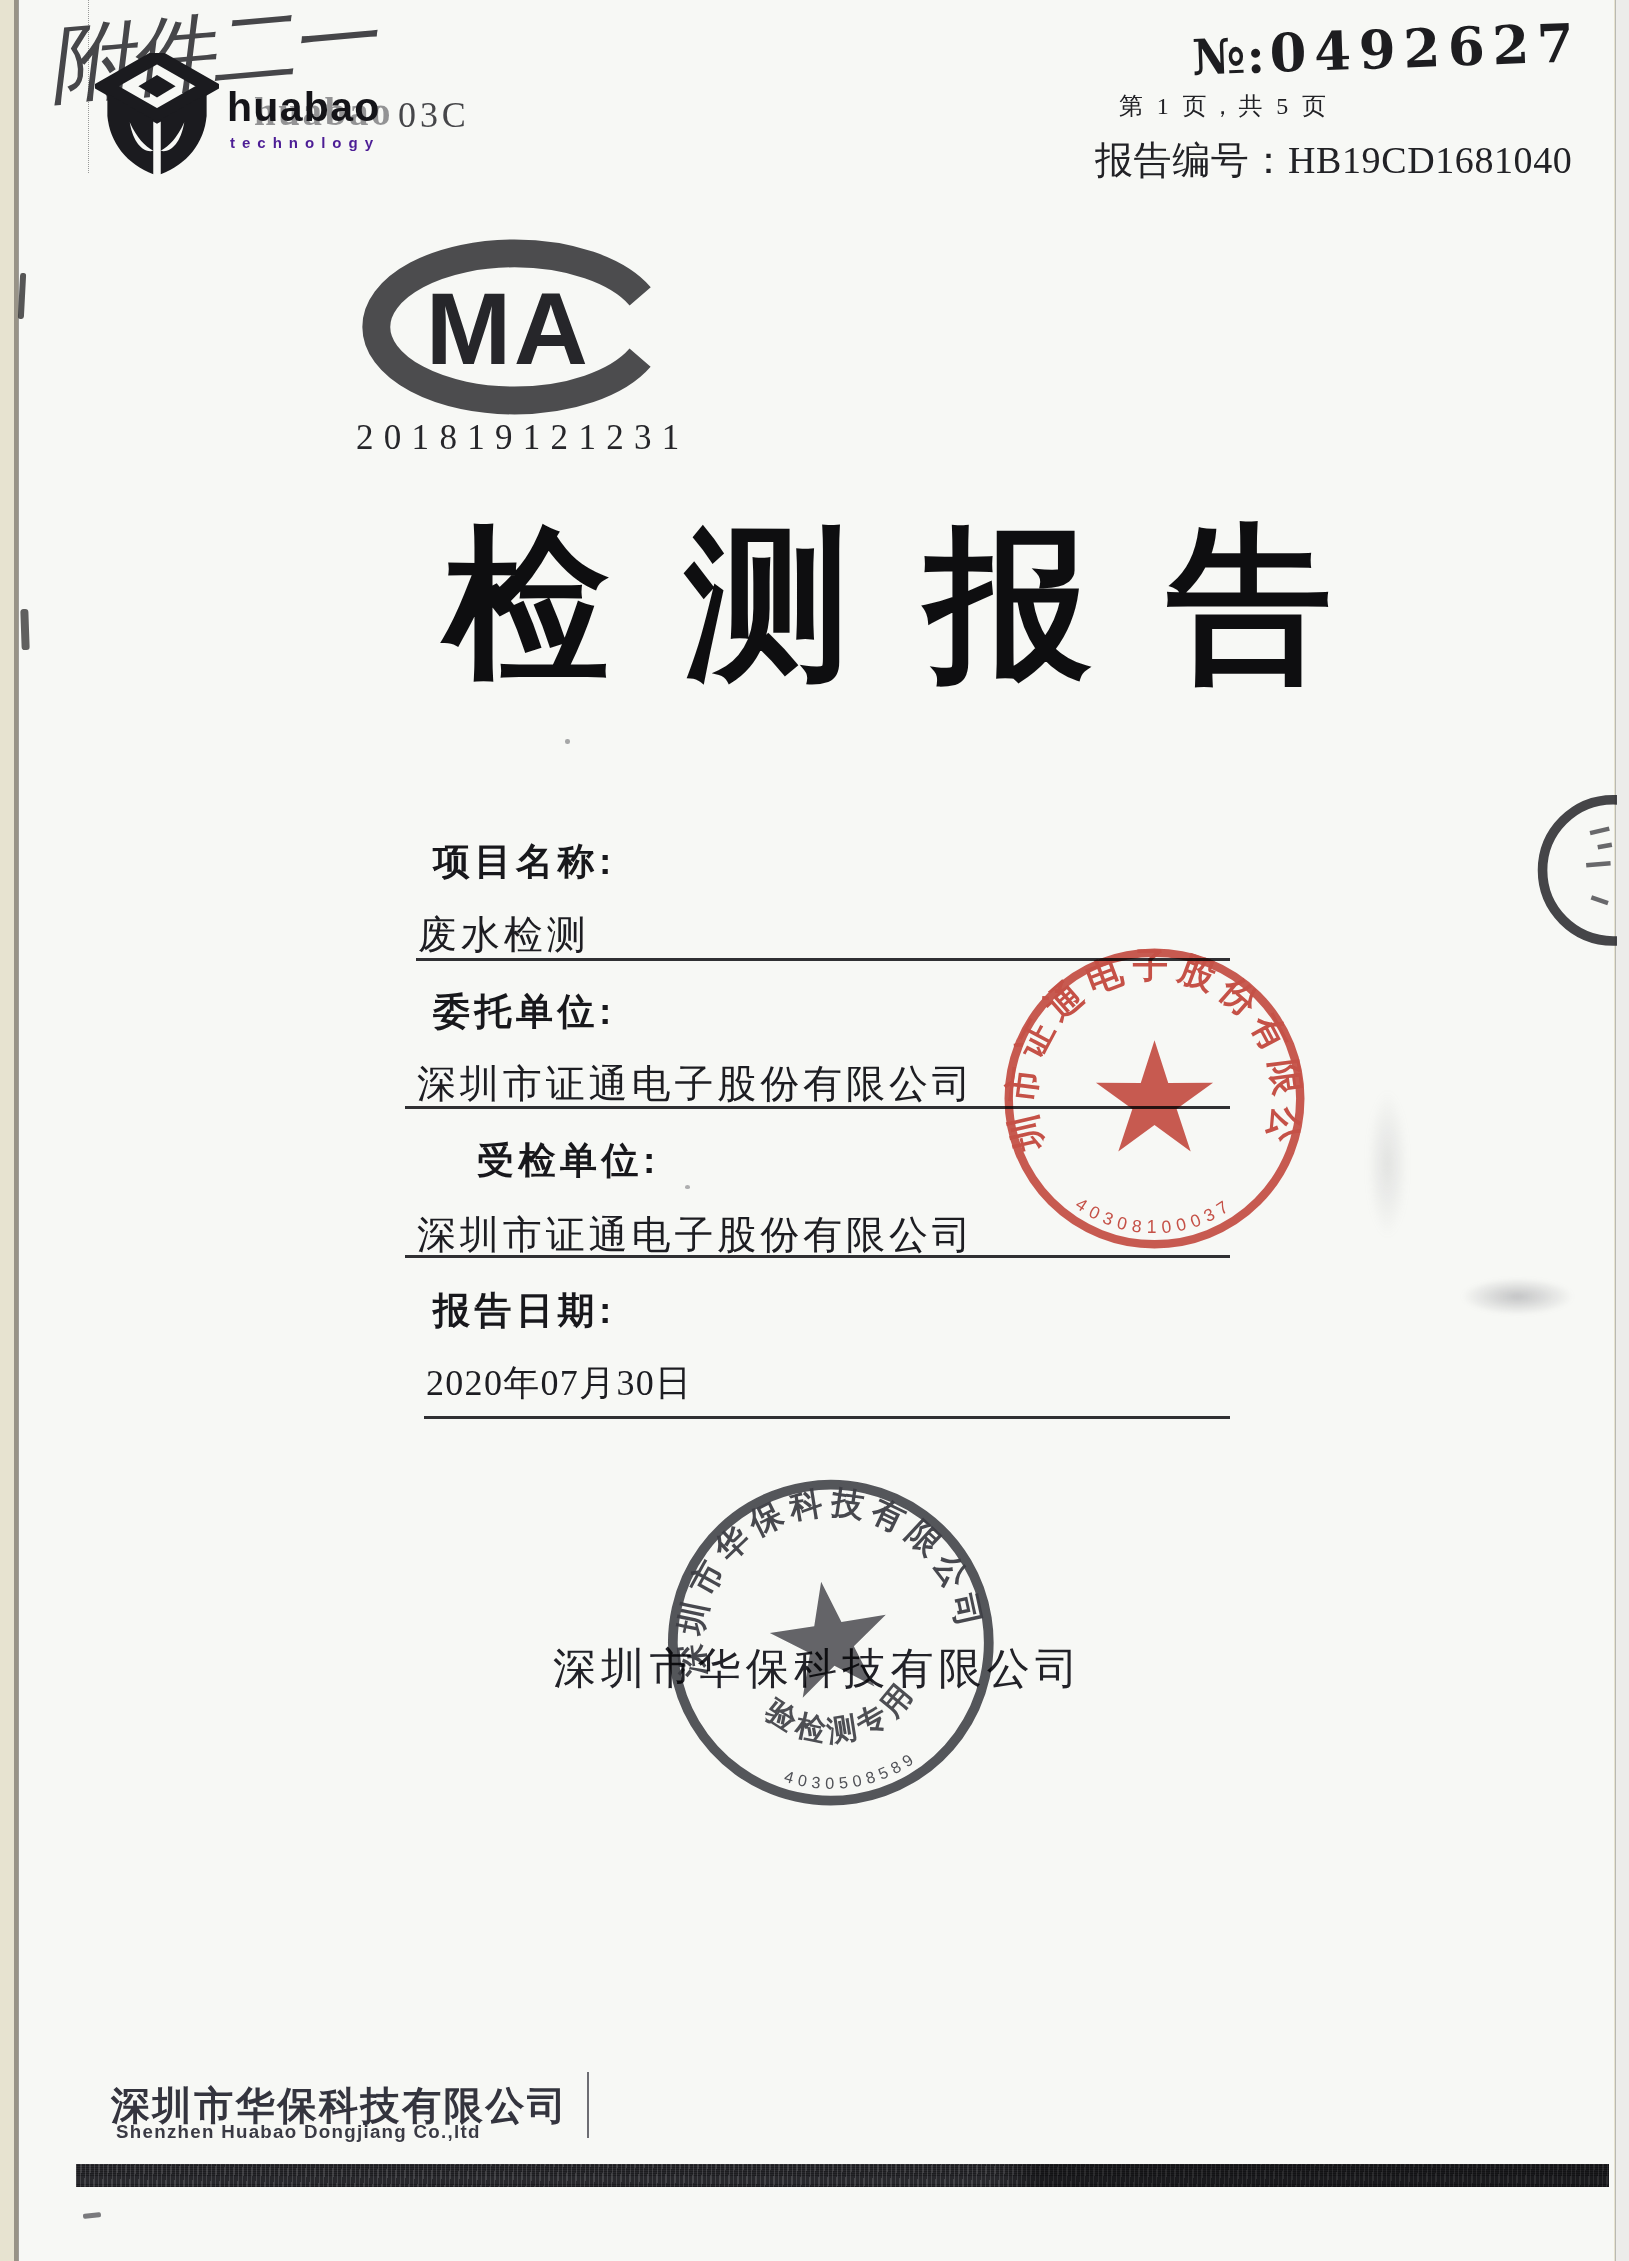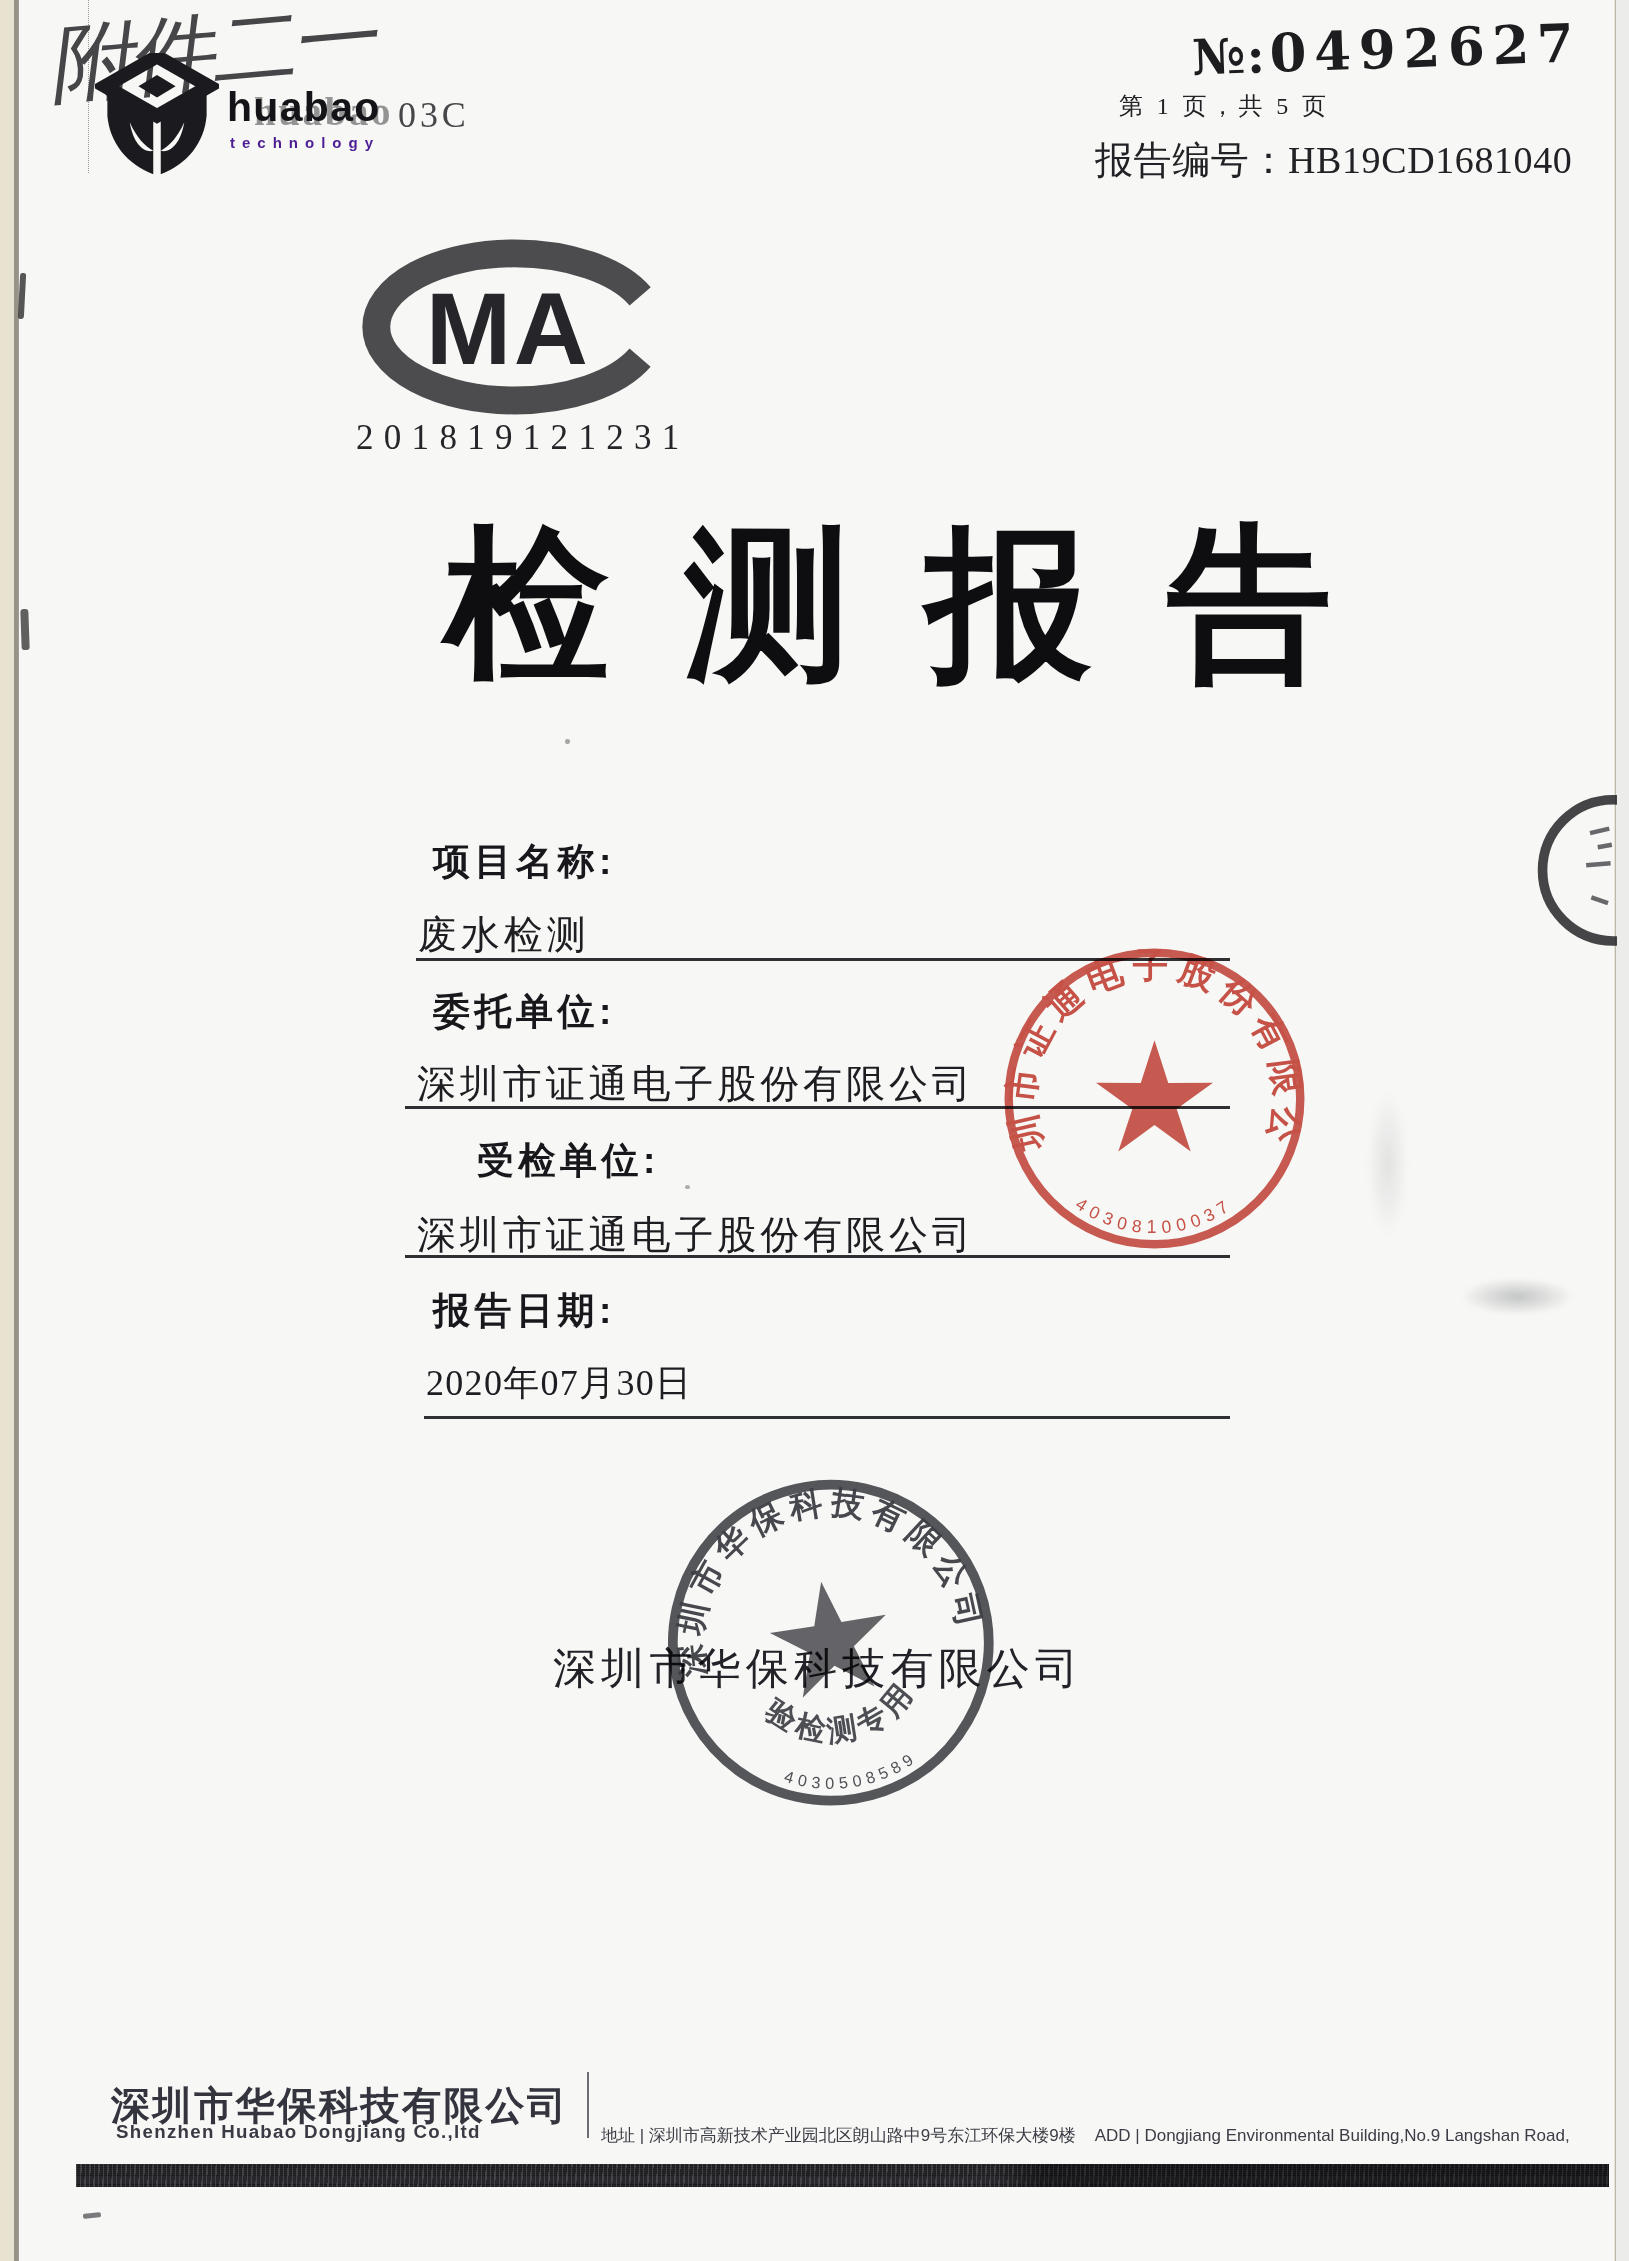--- a/index.html
+++ b/index.html
@@ -194,17 +194,16 @@
 <div class="abs speck3"></div>
 <div class="abs speck4"></div>
 <div class="abs speck5"></div>
 <div class="abs smudge1"></div>
 <div class="abs smudge2"></div>
 
 <div class="abs footer-cn">深圳市华保科技有限公司</div>
 <div class="abs footer-en">Shenzhen Huabao Dongjiang Co.,ltd</div>
 <div class="abs footer-divider"></div>
 <div class="abs footer-contact">
-  <div>地址 | 深圳市高新技术产业园北区朗山路中9号东江环保大楼9楼    ADD | Dongjiang Environmental Building,No.9 Langshan Road,</div>
   
 </div>
 <div class="abs footer-bar"></div>
 
 
 </body></html>

